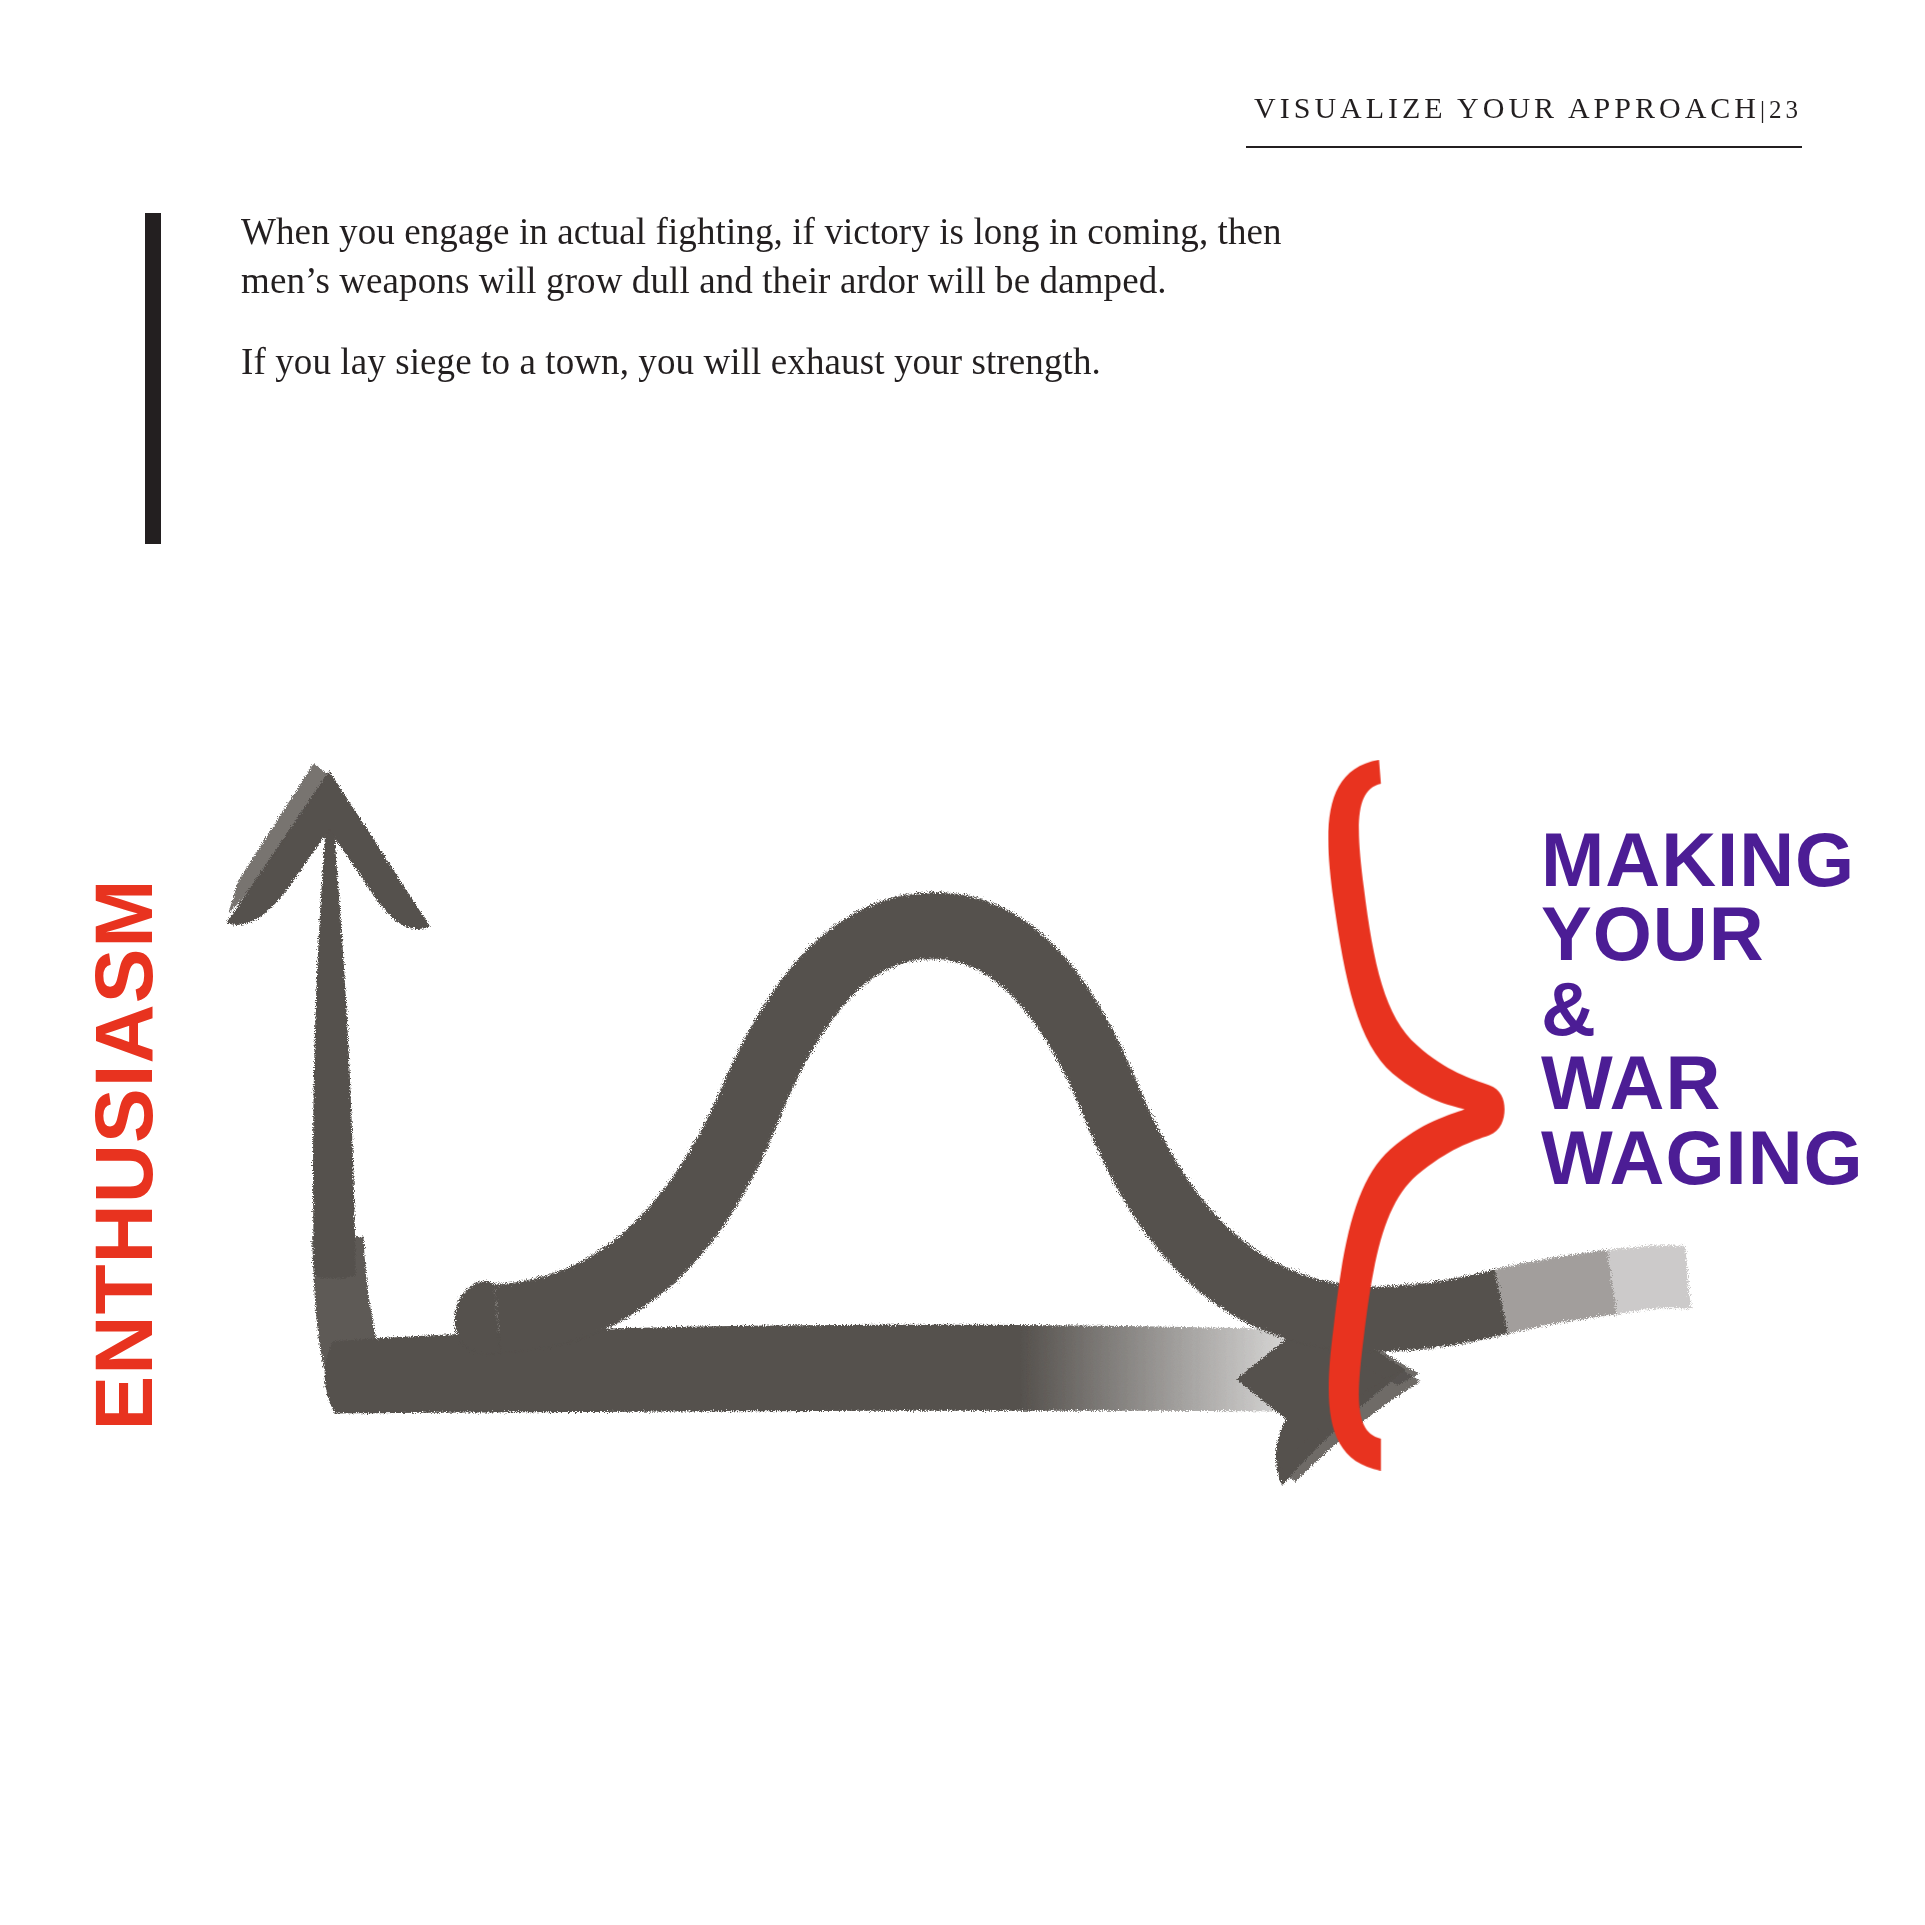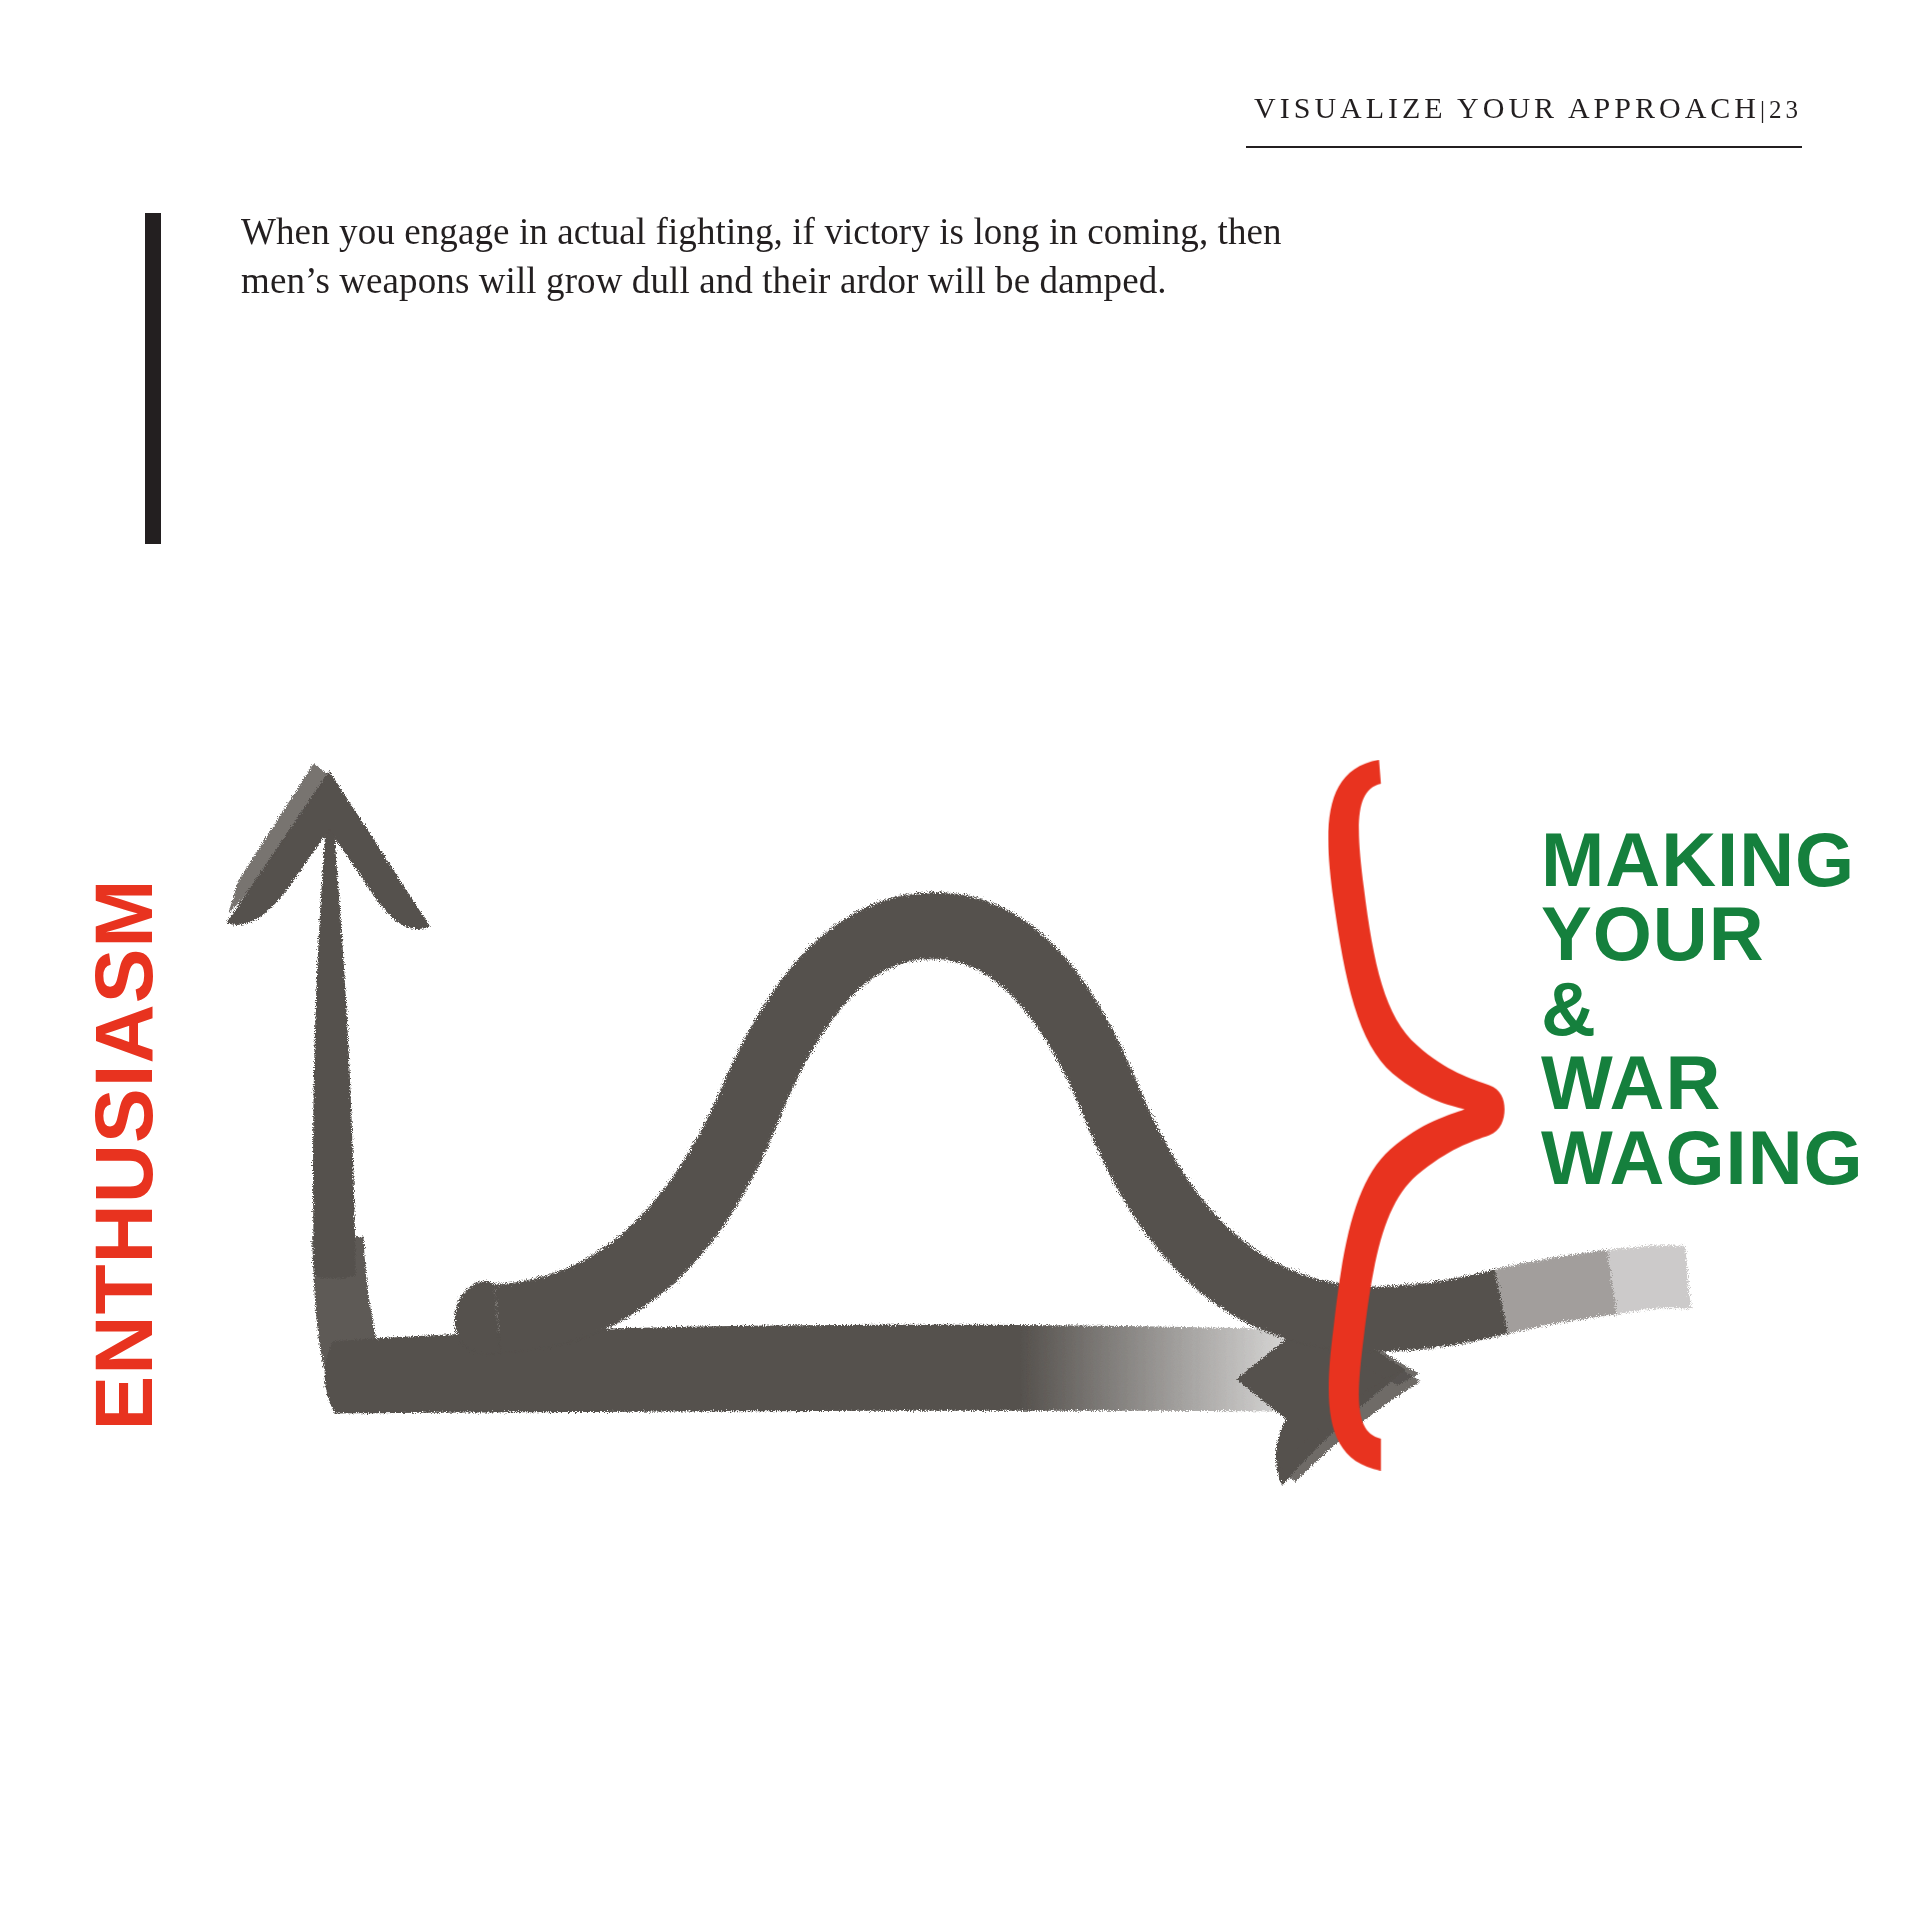--- a/index.html
+++ b/index.html
@@ -116,38 +116,39 @@
     top: 1022px;
     font-size: 82px;
     font-stretch: condensed;
   }
   .brace-label {
     position: absolute;
     left: 1541px;
     top: 214px;
     font-family: "Liberation Sans Narrow", "Liberation Sans", sans-serif;
     font-weight: bold;
-    color: #15803d;
+    color: #4c1d95;
     font-size: 76px;
     line-height: 0.98;
     letter-spacing: 1px;
     font-stretch: condensed;
   }
   .brace-label div { white-space: nowrap; }
 </style>
 </head>
 <body>
 
 <div class="page-header">
   <span class="running-head">VISUALIZE YOUR APPROACH</span><span class="sep">|</span><span class="page-number">23</span>
 </div>
 
 <div class="quote-block">
   <div class="quote-rule"></div>
   <p class="quote-para p1">When you engage in actual fighting, if victory is long in coming, then men’s weapons will grow dull and their ardor will be damped.</p>
+  <p class="quote-para p2">If you lay siege to a town, you will exhaust your strength.</p>
 </div>
 
 <div class="figure">
 
   <svg viewBox="0 0 2025 1385" xmlns="http://www.w3.org/2000/svg">
     <defs>
       <filter id="rough" x="-20%" y="-20%" width="140%" height="140%">
         <feTurbulence type="fractalNoise" baseFrequency="0.8" numOctaves="3" seed="7" result="noise"></feTurbulence>
         <feDisplacementMap in="SourceGraphic" in2="noise" scale="6" xChannelSelector="R" yChannelSelector="G"></feDisplacementMap>
       </filter>

